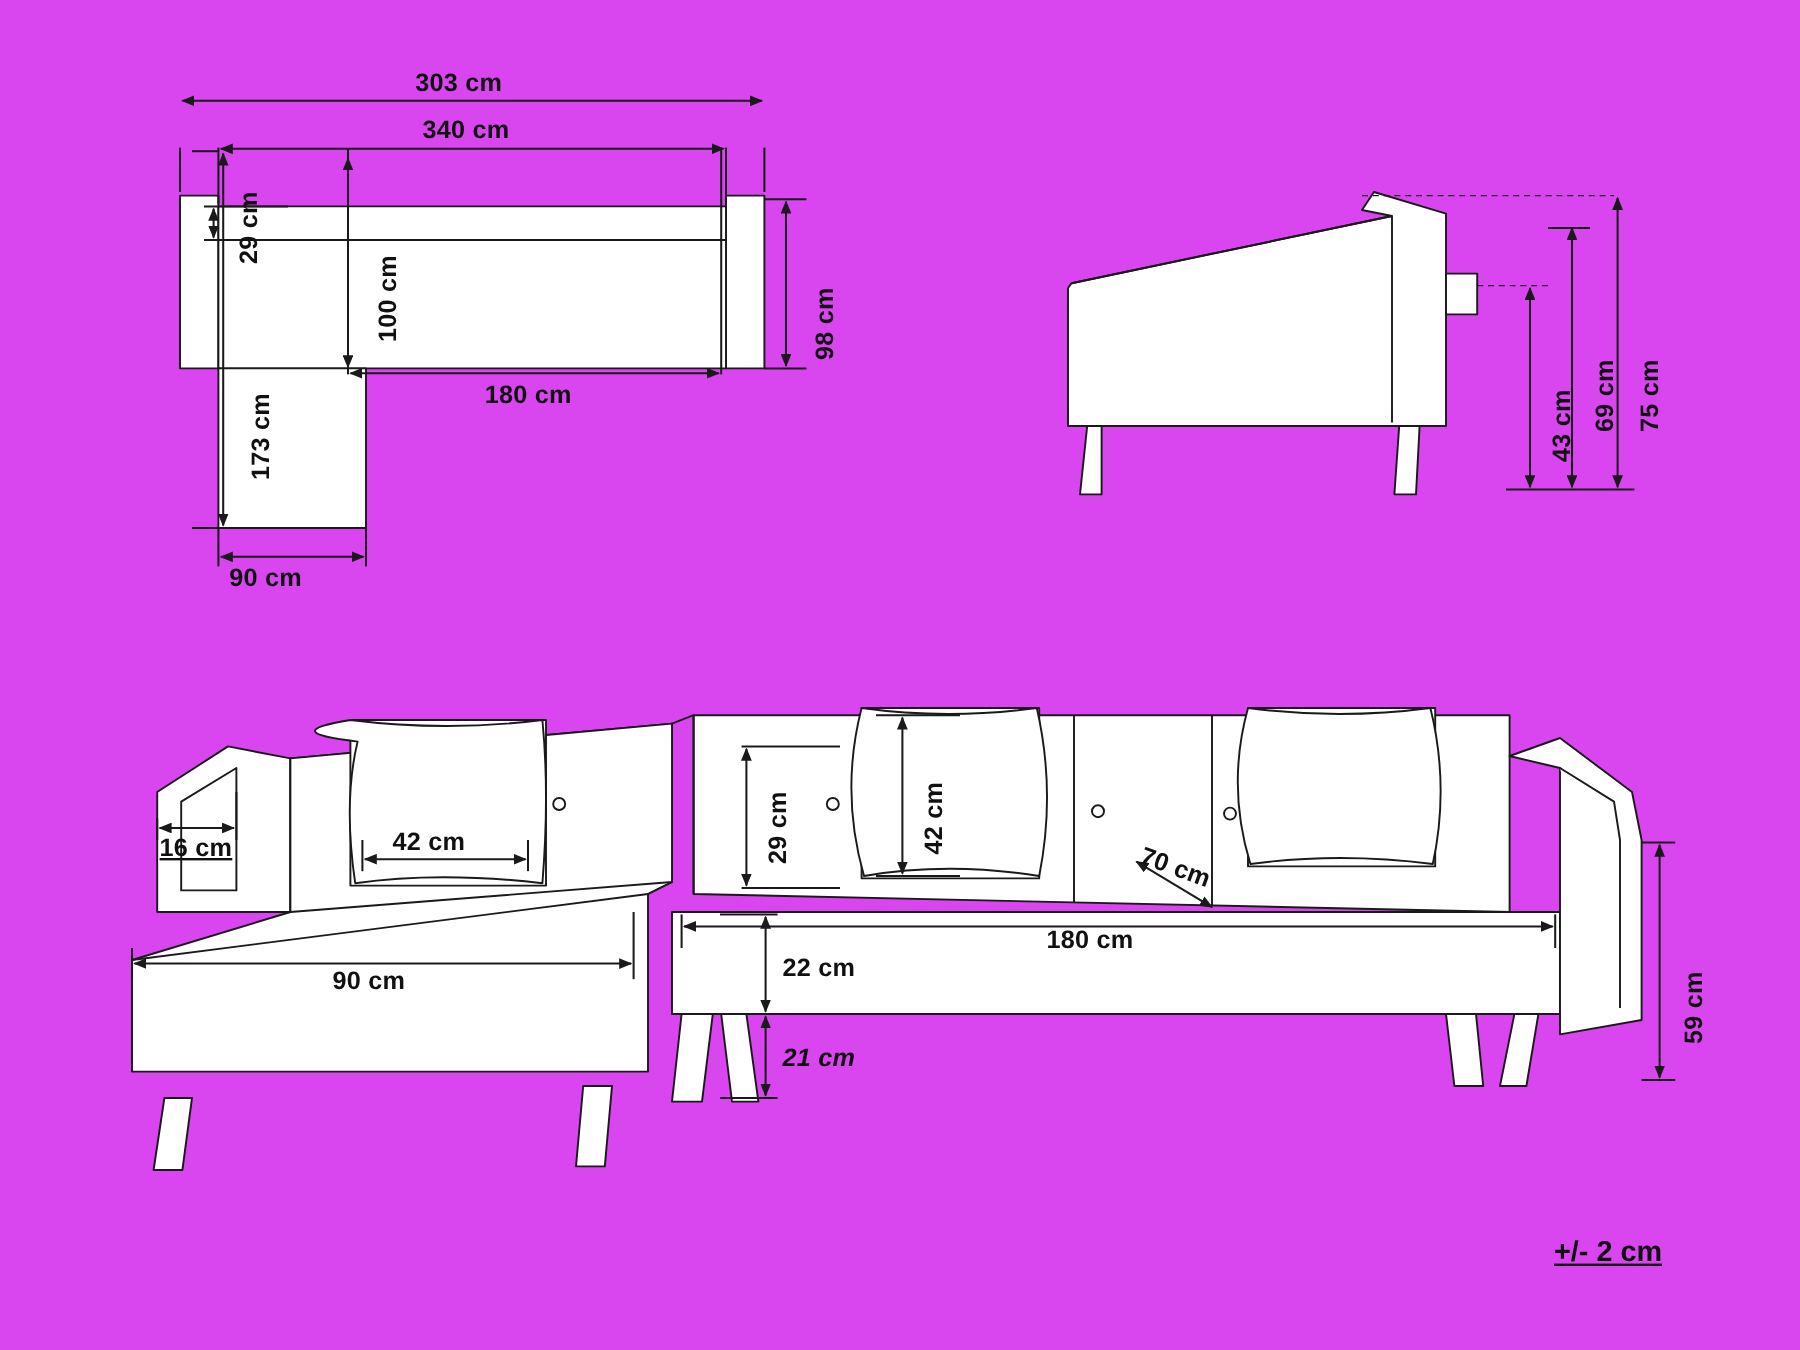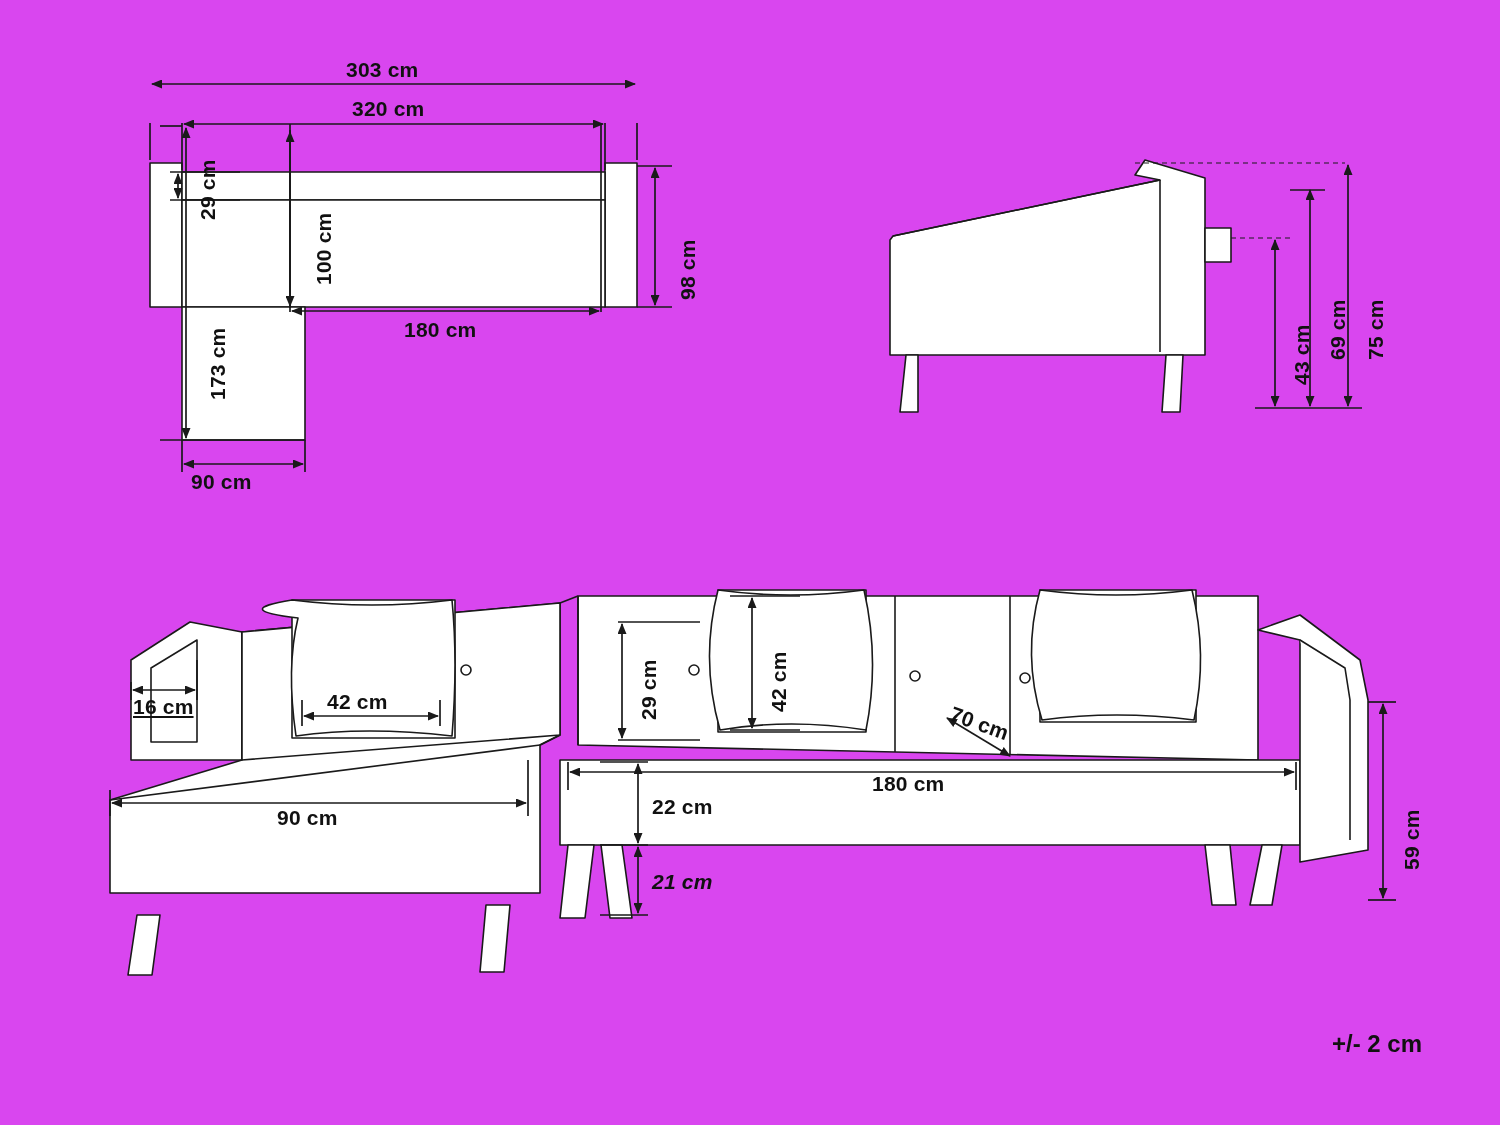--- a/index.html
+++ b/index.html
@@ -207,21 +207,21 @@
       <line x1="638" y1="847" x2="638" y2="913" marker-start="url(#ahs)" marker-end="url(#ah)"></line>
 
       <line x1="1368" y1="702" x2="1396" y2="702"></line>
       <line x1="1368" y1="900" x2="1396" y2="900"></line>
       <line x1="1383" y1="704" x2="1383" y2="898" marker-start="url(#ahs)" marker-end="url(#ah)"></line>
     </g>
   </svg>
 
   <div class="dim-label" style="left:346px; top:58px;">303 cm</div>
 
-  <div class="dim-label" style="left:352px; top:97px;">320 cm</div>
+  <div class="dim-label" style="left:352px; top:97px;">340 cm</div>
 
   <div class="dim-label" style="left:404px; top:318px;">180 cm</div>
 
   <div class="dim-label vert" style="left:196px; top:220px;">29 cm</div>
 
   <div class="dim-label vert" style="left:312px; top:285px;">100 cm</div>
 
   <div class="dim-label vert" style="left:206px; top:400px;">173 cm</div>
 
   <div class="dim-label vert" style="left:676px; top:300px;">98 cm</div>
@@ -247,15 +247,15 @@
   <div class="dim-label" style="left:955px; top:702px; transform:rotate(20deg); transform-origin:left top;">70 cm</div>
 
   <div class="dim-label" style="left:872px; top:772px;">180 cm</div>
 
   <div class="dim-label" style="left:652px; top:795px;text-align:right;">22 cm</div>
 
   <div class="dim-label" style="left:652px; top:870px;font-style:italic;">21 cm</div>
 
   <div class="dim-label vert" style="left:1400px; top:870px;">59 cm</div>
 
-  <div class="tolerance" style="left:1332px; top:1030px;">+/- 2 cm</div>
+  <div class="tolerance" style="left:1295px; top:1030px;text-decoration:underline;">+/- 2 cm</div>
 
 </div>
 
 </body></html>

